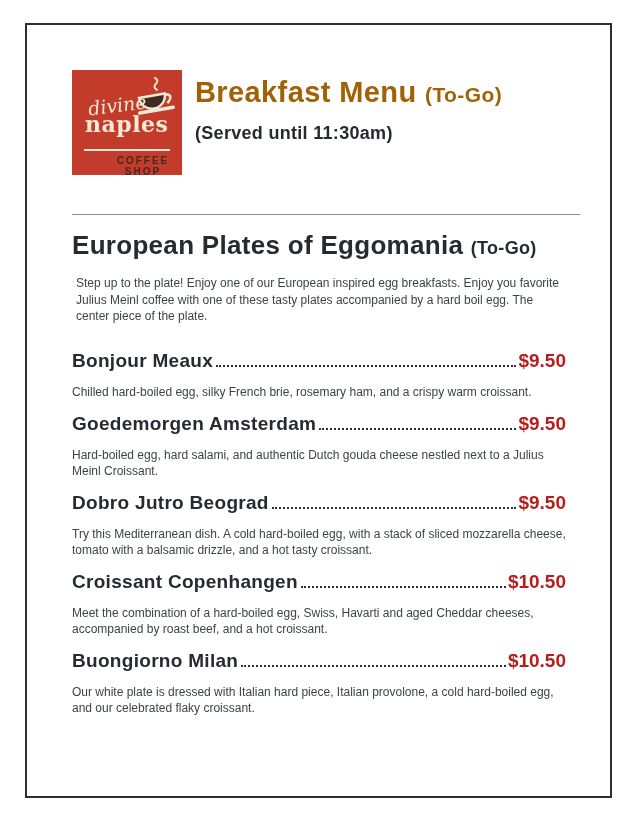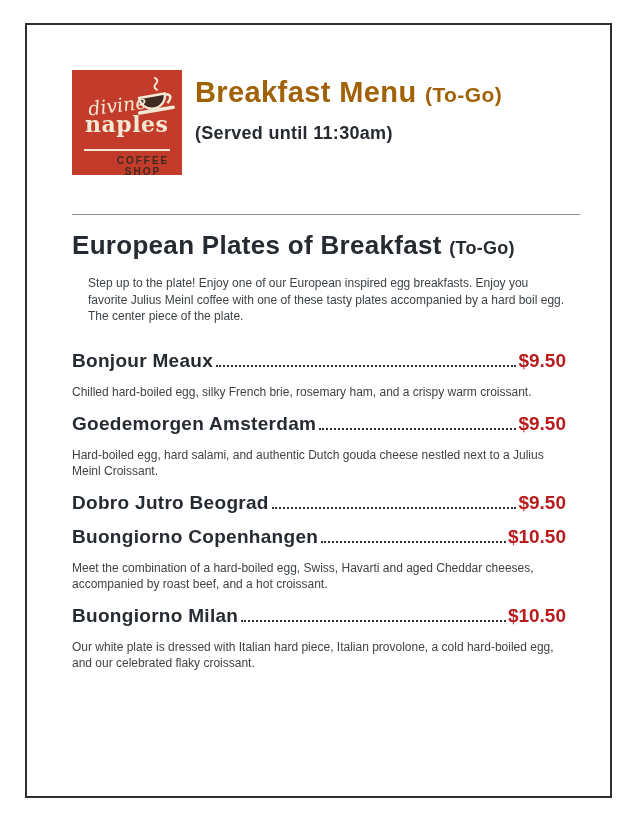--- a/index.html
+++ b/index.html
@@ -23,21 +23,21 @@
   .header-text{margin-left:13px;padding-top:8px;}
   .main-title{margin:0;font-size:29px;font-weight:800;letter-spacing:.4px;color:#a16207;line-height:1;}
   .main-title .tag{font-size:21px;}
   .subtitle{margin-top:16px;font-size:18px;font-weight:600;letter-spacing:.3px;color:#262b32;}
 
   
   .rule{margin:39px 0 0 0;border:none;border-top:1px solid #8c8c8c;width:508px;}
   .section-title{margin:17px 0 0 0;font-size:26px;font-weight:800;letter-spacing:.3px;
                  color:#262b32;line-height:1;}
   .section-title .tag{font-size:18px;}
-  .intro{margin:17px 0 0 16px;font-size:12px;line-height:16.5px;color:#3e4347;}
+  .intro{margin:17px 0 0 4px;font-size:12px;line-height:16.5px;color:#3e4347;}
 
   
   .menu-list{margin-top:26px;}
   .menu-item{margin-bottom:14px;}
   .item-line{display:flex;align-items:baseline;}
   .item-name{font-size:19px;font-weight:700;letter-spacing:.3px;color:#262b32;line-height:20px;
              white-space:nowrap;}
   .leader{flex:1 1 auto;border-bottom:2.5px dotted #2a2f36;margin:0 2px 4px 3px;min-width:20px;}
   .item-price{font-size:19px;font-weight:700;color:#b91c1c;line-height:20px;white-space:nowrap;}
   .item-desc{margin:13px 0 0 0;font-size:12px;line-height:16px;color:#3e4347;}
@@ -68,21 +68,21 @@
         <div class="logo-shop">COFFEE SHOP</div>
       </div>
       <div class="header-text">
         <h1 class="main-title"><span>Breakfast Menu</span> <span class="tag">(To-Go)</span></h1>
         <div class="subtitle">(Served until 11:30am)</div>
       </div>
     </div>
 
     <hr class="rule">
 
-    <h2 class="section-title"><span>European Plates of Breakfast</span> <span class="tag">(To-Go)</span></h2>
+    <h2 class="section-title"><span>European Plates of Eggomania</span> <span class="tag">(To-Go)</span></h2>
 
     <p class="intro">Step up to the plate! Enjoy one of our European inspired egg breakfasts. Enjoy you favorite Julius Meinl coffee with one of these tasty plates accompanied by a hard boil egg. The center piece of the plate.</p>
 
     <div class="menu-list">
 
       <div class="menu-item">
         <div class="item-line">
           <span class="item-name">Bonjour Meaux</span>
           <span class="leader"></span>
           <span class="item-price">$9.50</span>
@@ -98,25 +98,26 @@
         </div>
         <p class="item-desc">Hard-boiled egg, hard salami, and authentic Dutch gouda cheese nestled next to a Julius Meinl Croissant.</p>
       </div>
 
       <div class="menu-item">
         <div class="item-line">
           <span class="item-name">Dobro Jutro Beograd</span>
           <span class="leader"></span>
           <span class="item-price">$9.50</span>
         </div>
+        <p class="item-desc">Try this Mediterranean dish. A cold hard-boiled egg, with a stack of sliced mozzarella cheese, tomato with a balsamic drizzle, and a hot tasty croissant.</p>
       </div>
 
       <div class="menu-item">
         <div class="item-line">
-          <span class="item-name">Buongiorno Copenhangen</span>
+          <span class="item-name">Croissant Copenhangen</span>
           <span class="leader"></span>
           <span class="item-price">$10.50</span>
         </div>
         <p class="item-desc">Meet the combination of a hard-boiled egg, Swiss, Havarti and aged Cheddar cheeses, accompanied by roast beef, and a hot croissant.</p>
       </div>
 
       <div class="menu-item">
         <div class="item-line">
           <span class="item-name">Buongiorno Milan</span>
           <span class="leader"></span>

